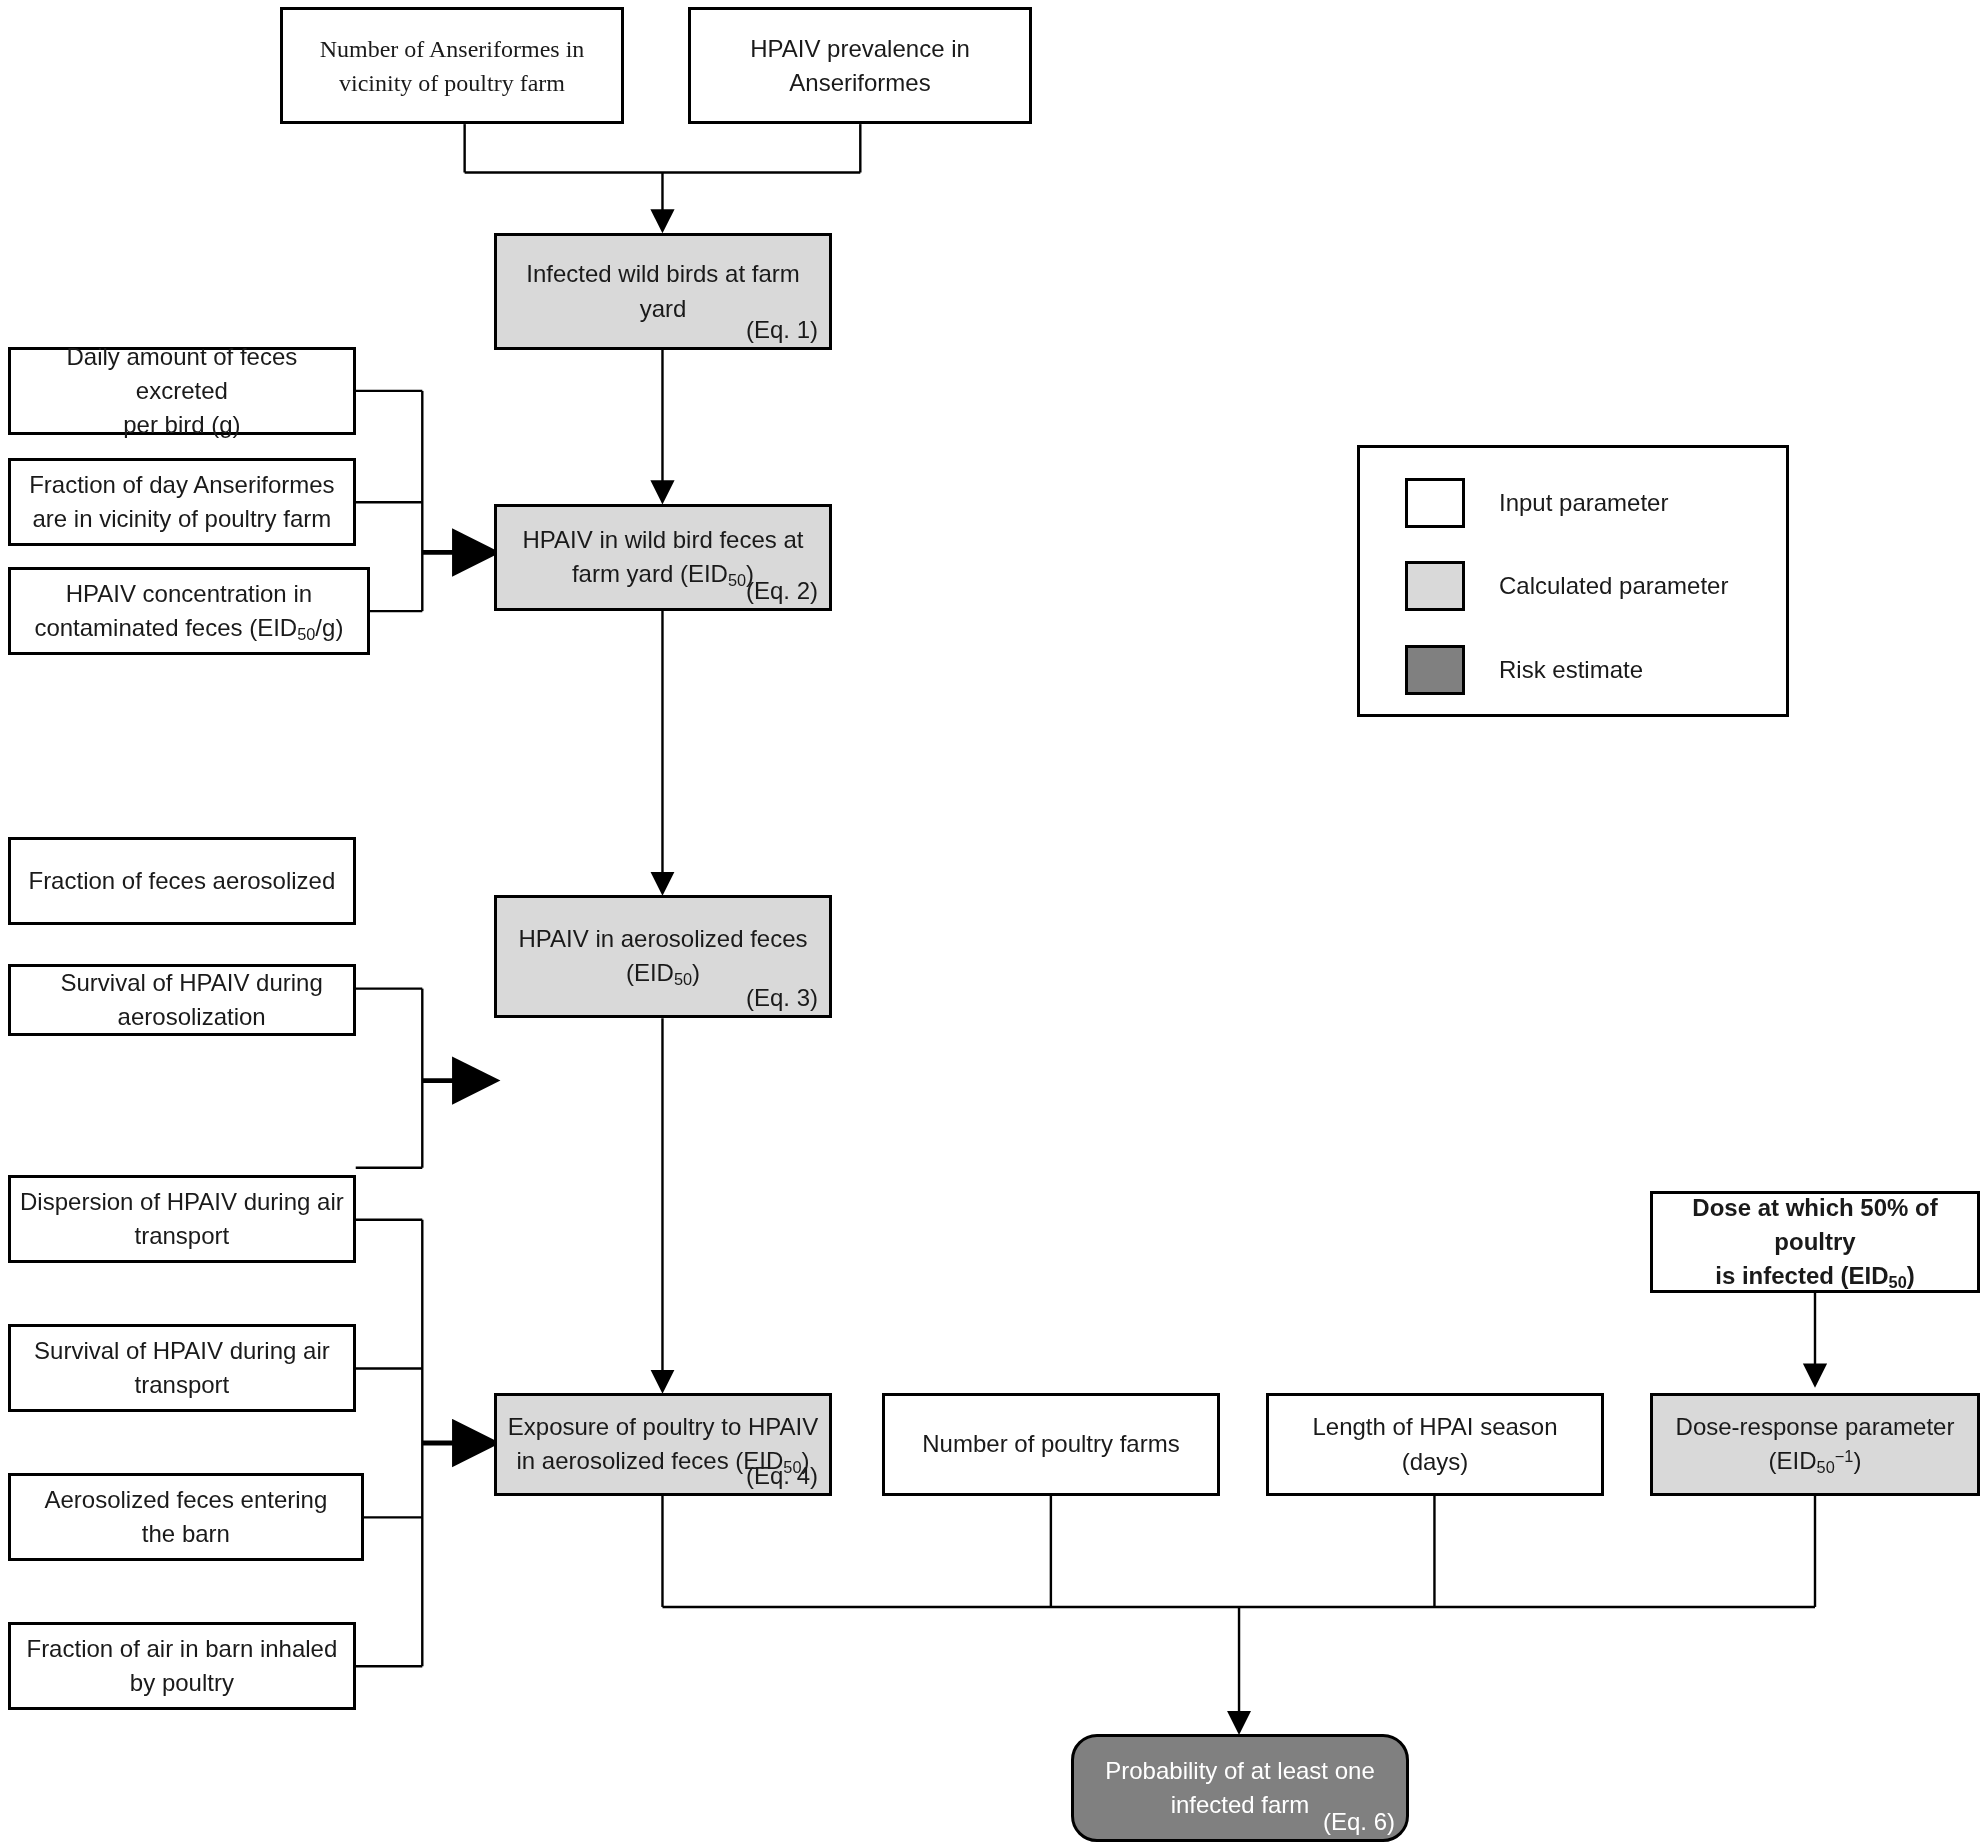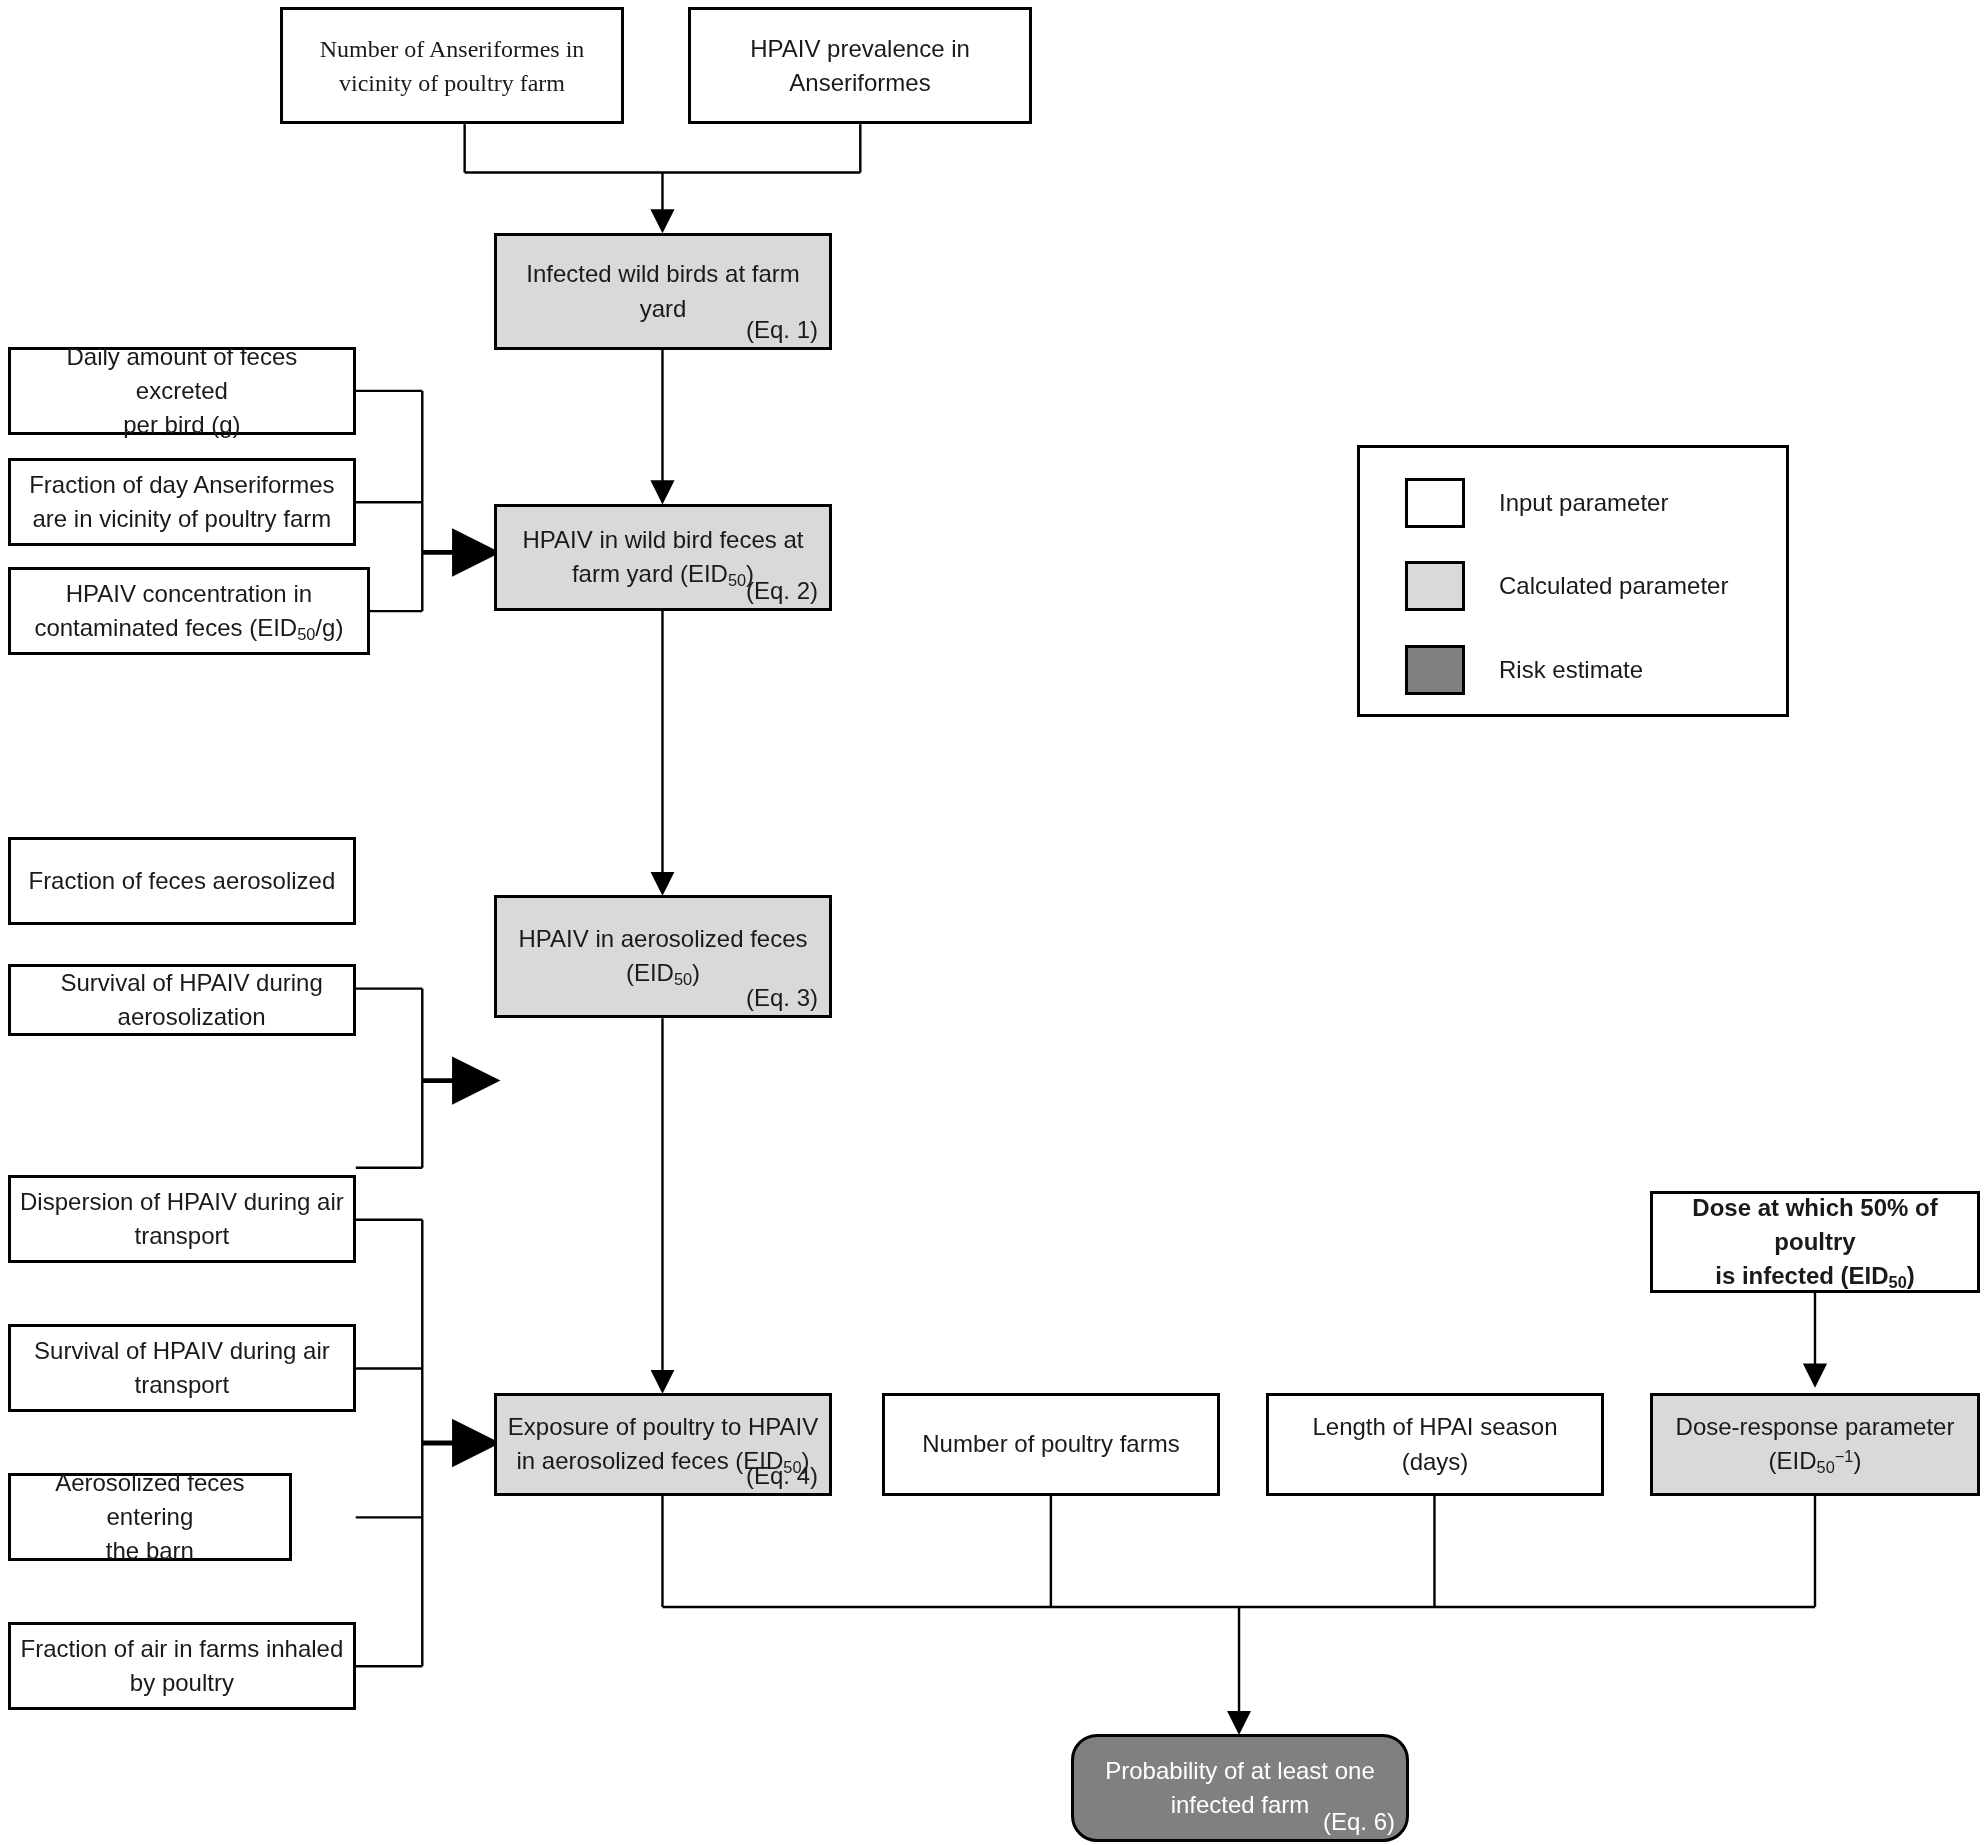--- a/index.html
+++ b/index.html
@@ -228,30 +228,30 @@
     </span>
   </div>
 
   <div class="node input" style="left:7.9px; top:1324px; width:348px; height:88px;">
     <span class="lbl">
       <span>Survival of HPAIV during air</span><br>
       <span>transport</span>
     </span>
   </div>
 
-  <div class="node input" style="left:7.9px; top:1473px; width:284px; height:88px;">
+  <div class="node input" style="left:7.9px; top:1473px; width:356px; height:88px;">
     <span class="lbl">
       <span>Aerosolized feces entering</span><br>
       <span>the barn</span>
     </span>
   </div>
 
   <div class="node input" style="left:7.9px; top:1622px; width:348px; height:88px;">
     <span class="lbl">
-      <span>Fraction of air in farms inhaled</span><br>
+      <span>Fraction of air in barn inhaled</span><br>
       <span>by poultry</span>
     </span>
   </div>
 
   <div class="node calc" style="left:494px; top:1393px; width:338px; height:103px;">
     <span class="lbl">
       <span>Exposure of poultry to HPAIV</span><br>
       <span>in aerosolized feces (EID</span><sub>50</sub><span>)</span>
     </span>
     <span class="eq">(Eq. 4)</span>

